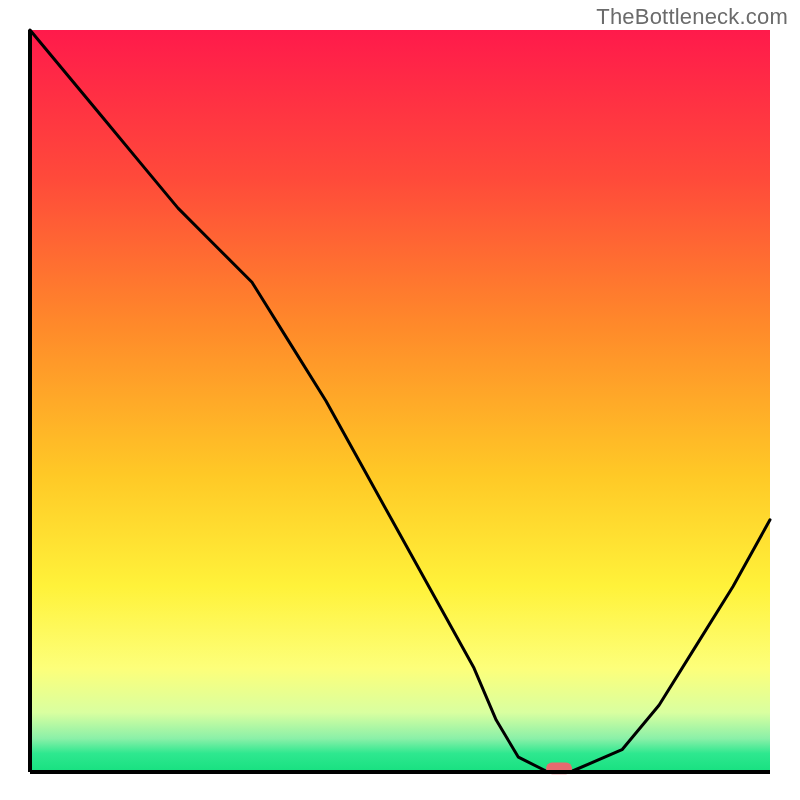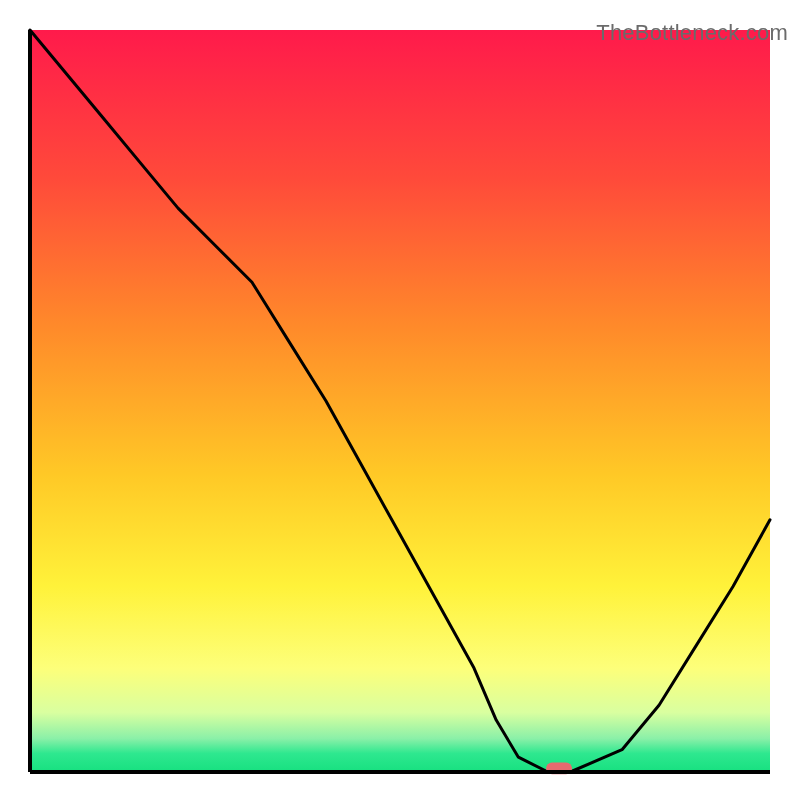--- a/index.html
+++ b/index.html
@@ -10,21 +10,21 @@
     background: #ffffff;
     font-family: Arial, Helvetica, sans-serif;
   }
   .container {
     position: relative;
     width: 800px;
     height: 800px;
   }
   .watermark {
     position: absolute;
-    top: 20px;
+    top: 4px;
     right: 12px;
     color: #6b6b6b;
     font-size: 22px;
     font-weight: 500;
     letter-spacing: 0.2px;
     user-select: none;
   }
   svg {
     display: block;
   }

